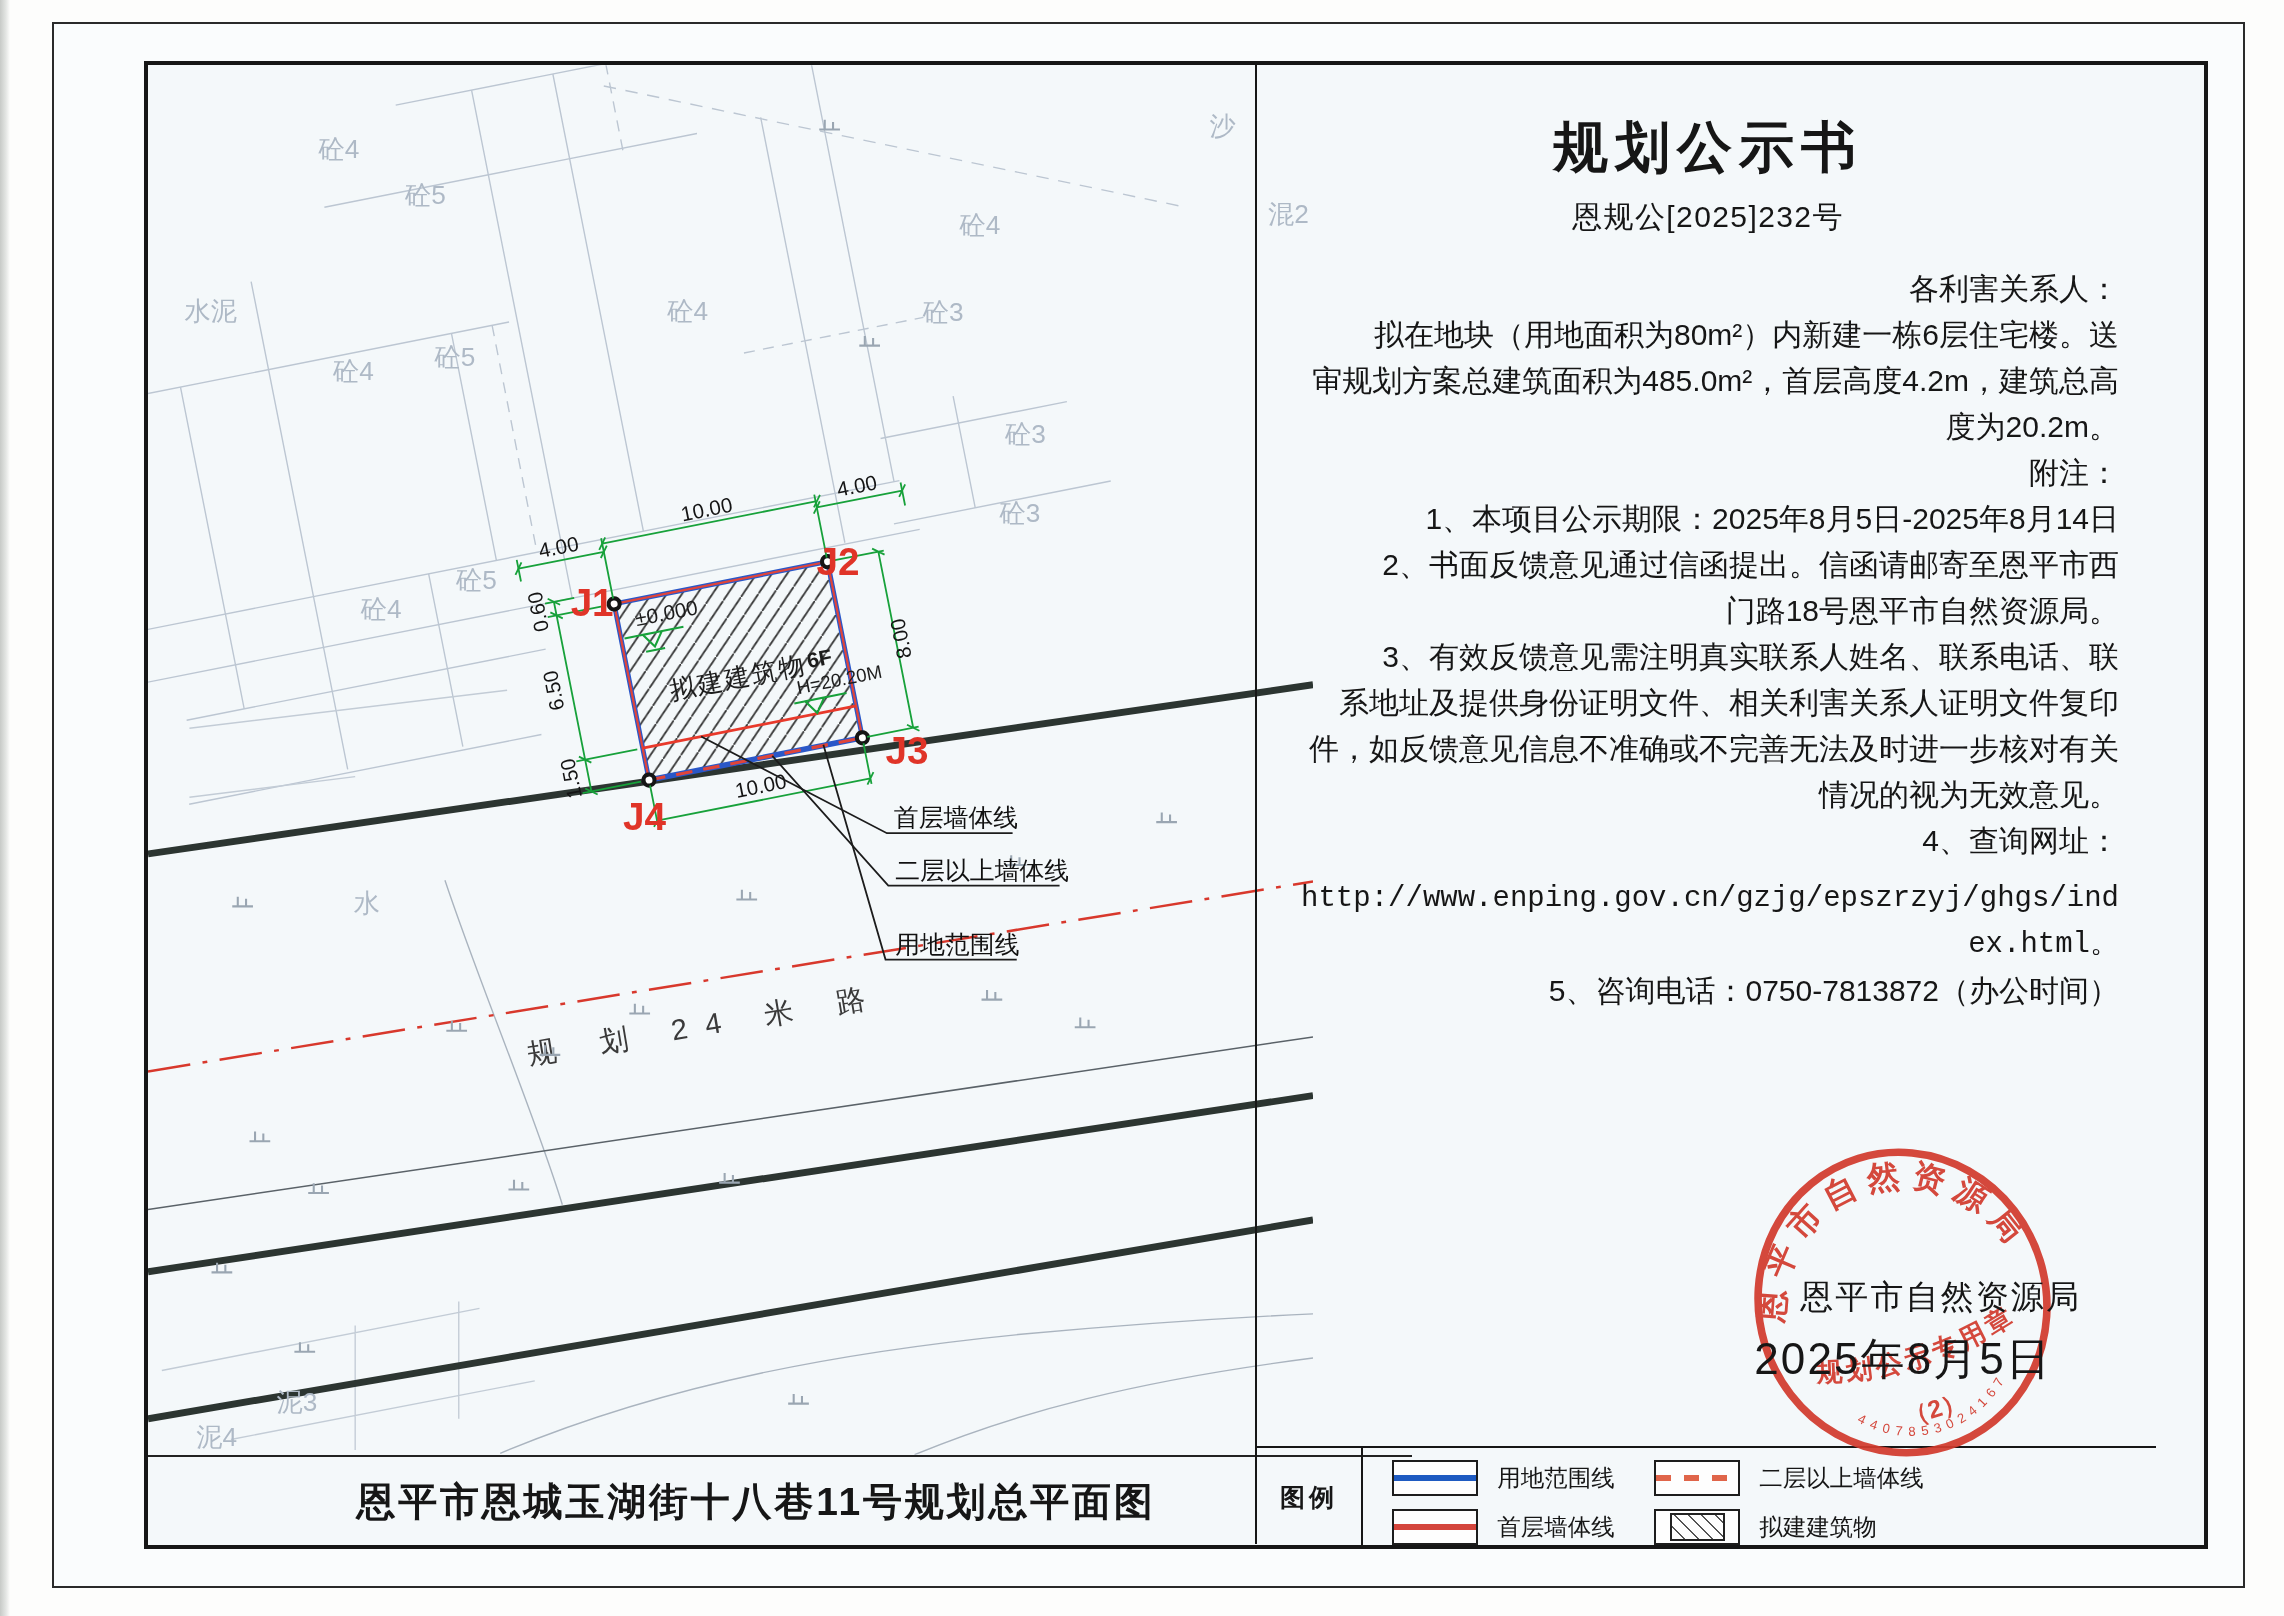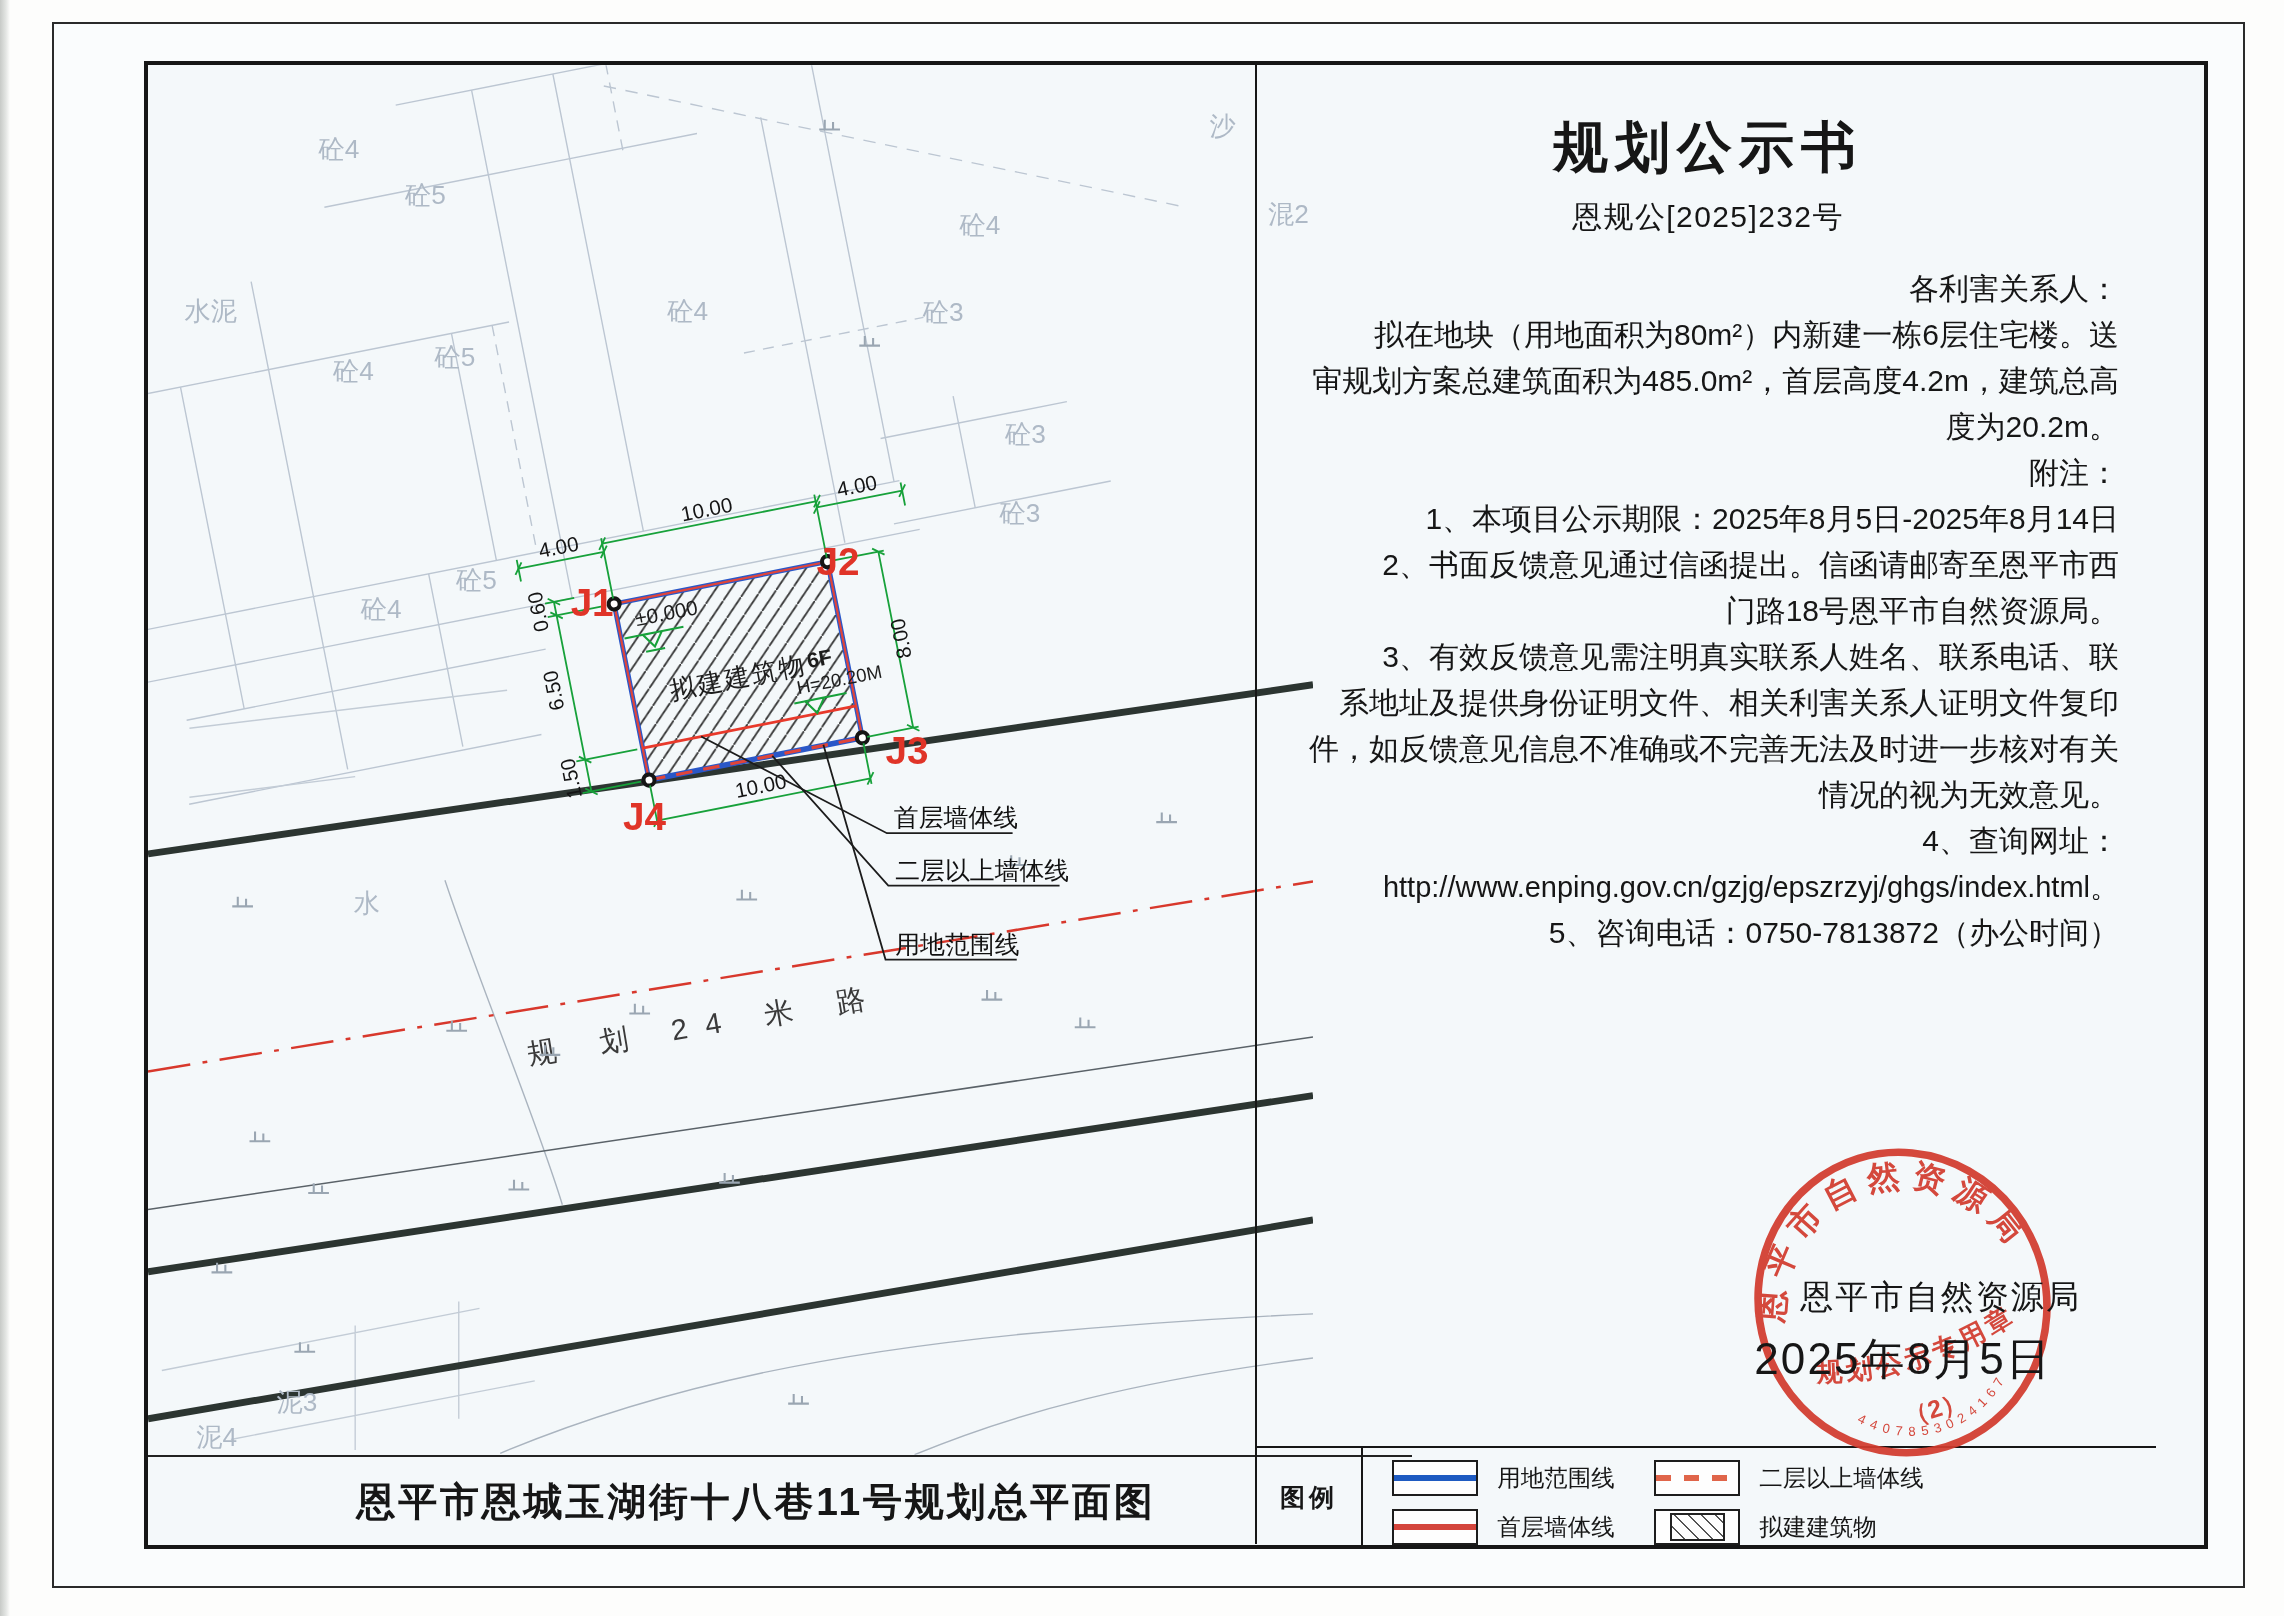--- a/index.html
+++ b/index.html
@@ -23,22 +23,22 @@
   .caption-band .cap{font-size:39px;font-weight:700;letter-spacing:2.8px;padding-right:48px;}
   
   .right-panel{position:absolute;left:1107px;top:0;width:899px;height:1479px;
     border-left:2.1px solid #161616;}
   .notice{position:absolute;left:40px;top:46px;width:822px;}
   .notice-title{text-align:center;font-size:55px;font-weight:800;letter-spacing:7px;}
   .notice-docno{text-align:center;font-size:30px;margin-top:12.4px;letter-spacing:1.4px;}
   .notice-body{margin-top:28px;font-size:30px;line-height:46px;text-align:right;}
   .notice-body p{margin:0;}
   .notice-body p.ind{text-indent:2em;}
-  .notice-body p.url{font-family:Liberation Sans, sans-serif;
-    font-size:29px;word-break:break-all;}
+  .notice-body p.url{font-family:Liberation Mono, monospace;
+    font-size:29px;word-break:break-all;margin-top:12px;}
   .sig-agency{position:absolute;right:75px;top:1210px;font-size:33px;letter-spacing:2.1px;z-index:3;}
   .sig-date{position:absolute;right:104px;top:1265px;font-size:44px;letter-spacing:2.1px;z-index:3;}
   .seal{position:absolute;left:483px;top:1075px;width:325px;height:325px;z-index:2;opacity:.93;}
   
   .legend-band{position:absolute;left:0;top:1381px;width:899px;height:98px;
     border-top:2.1px solid #161616;}
   .legend-title-cell{position:absolute;left:0;top:0;width:104px;height:98px;
     border-right:2.1px solid #161616;display:flex;align-items:center;justify-content:center;}
   .legend-title-cell span{font-size:25px;letter-spacing:4.1px;font-weight:bold;}
   .lg-item{position:absolute;display:flex;align-items:center;}

